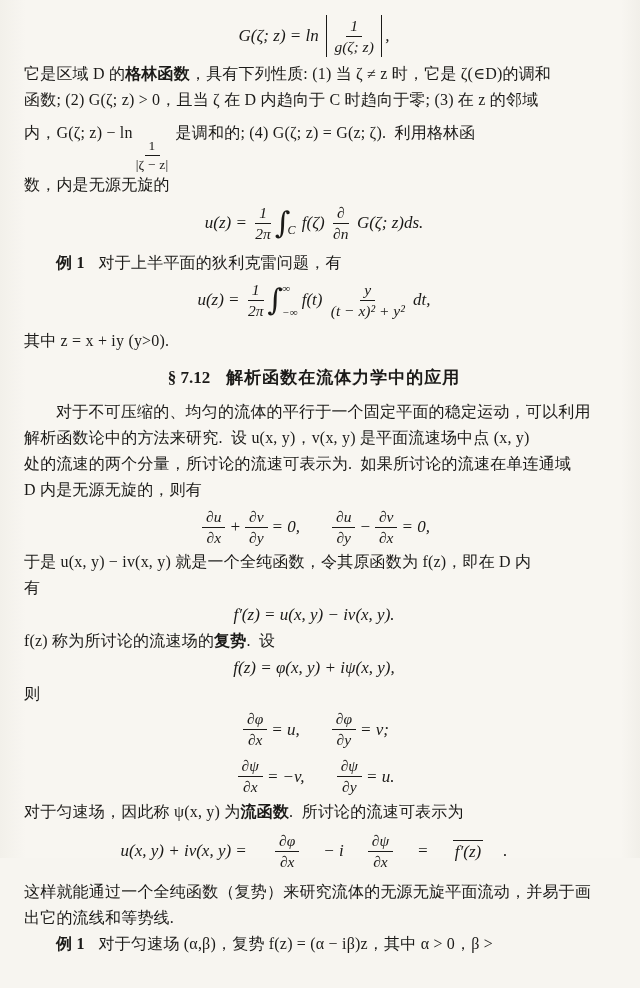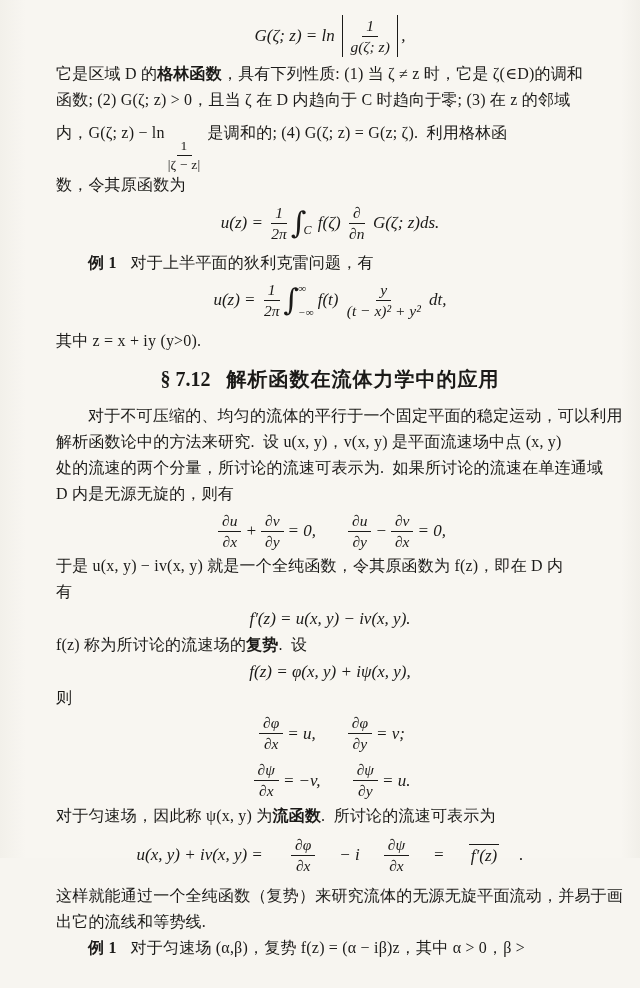--- a/index.html
+++ b/index.html
@@ -3,21 +3,21 @@
 <meta charset="utf-8">
 <style>
   * { margin:0; padding:0; box-sizing:border-box; }
   html,body { width:640px; }
   body {
     width:640px; height:988px; overflow:hidden;
     background:#f7f5f0;
     color:#1b1a18;
     font-family:"Liberation Serif","DejaVu Serif",serif;
   }
-  .page { width:640px; height:858px; padding:8px 36px 0 56px;
+  .page { width:640px; height:858px; padding:8px 36px 0 24px;
     background:linear-gradient(90deg,#f2f0ea 0%,#f8f6f1 4%,#f8f6f1 97%,#f1efe9 100%); }
 
   
   .para { }
   .line { white-space:pre; line-height:26px; font-size:16px; letter-spacing:0.2px; }
   .line.tall { line-height:40px; }
   .indent { padding-left:32px; }
   .bold { font-weight:bold; }
   .exlabel { font-weight:bold; margin-right:14px; }
 
@@ -42,21 +42,21 @@
   .int { display:inline-flex; align-items:center; font-style:normal; }
   .int .glyph { font-size:30px; line-height:30px; font-family:"DejaVu Serif",serif; }
   .int .lims { display:inline-flex; flex-direction:column; justify-content:space-between;
                height:36px; font-size:11px; font-style:italic; margin-left:-1px; }
   .int .lims .top { align-self:flex-start; }
   .int .lims .bot { align-self:flex-start; }
   .int .lsub { font-size:12px; font-style:italic; align-self:flex-end; margin:14px 2px 0 -3px; }
 
   .oline { border-top:1.5px solid #1b1a18; padding:1px 2px 0; }
 
-  .heading { text-align:center; font-weight:bold; font-size:20px;
+  .heading { text-align:center; font-weight:bold; font-size:17px;
              margin-top:12px; margin-bottom:10px; letter-spacing:1px; }
   .heading .secnum { margin-right:16px; letter-spacing:0; }
 
   
   .f1 { margin-top:6px; height:44px; }
   .p1 { margin-top:3px; }
   .f2 { margin-top:2px; height:46px; }
   .ex1 { margin-top:4px; }
   .f3 { height:48px; }
   .p3 { margin-top:4px; }
@@ -82,21 +82,21 @@
       <span class="den">g(ζ; z)</span>
     </span>
     <span class="vbar"></span>
     <span>,</span>
   </div>
 
   <div class="para p1">
     <div class="line"><span>它是区域 D 的</span><span class="bold">格林函数</span><span>，具有下列性质: (1) 当 ζ ≠ z 时，它是 ζ(∈D)的调和</span></div>
     <div class="line">函数; (2) G(ζ; z) &gt; 0，且当 ζ 在 D 内趋向于 C 时趋向于零; (3) 在 z 的邻域</div>
     <div class="line tall"><span>内，G(ζ; z) − ln</span><span class="frac inline"><span class="num">1</span><span class="den">|ζ − z|</span></span><span> 是调和的; (4) G(ζ; z) = G(z; ζ).  利用格林函</span></div>
-    <div class="line">数，令其原函数为</div>
+    <div class="line">数，内是无源无旋的</div>
   </div>
 
   <div class="formula f2">
     <span>u(z) = </span>
     <span class="frac">
       <span class="num">1</span>
       <span class="den">2π</span>
     </span>
     <span class="int"><span class="glyph">∫</span><span class="lsub">C</span></span>
     <span> f(ζ) </span>

